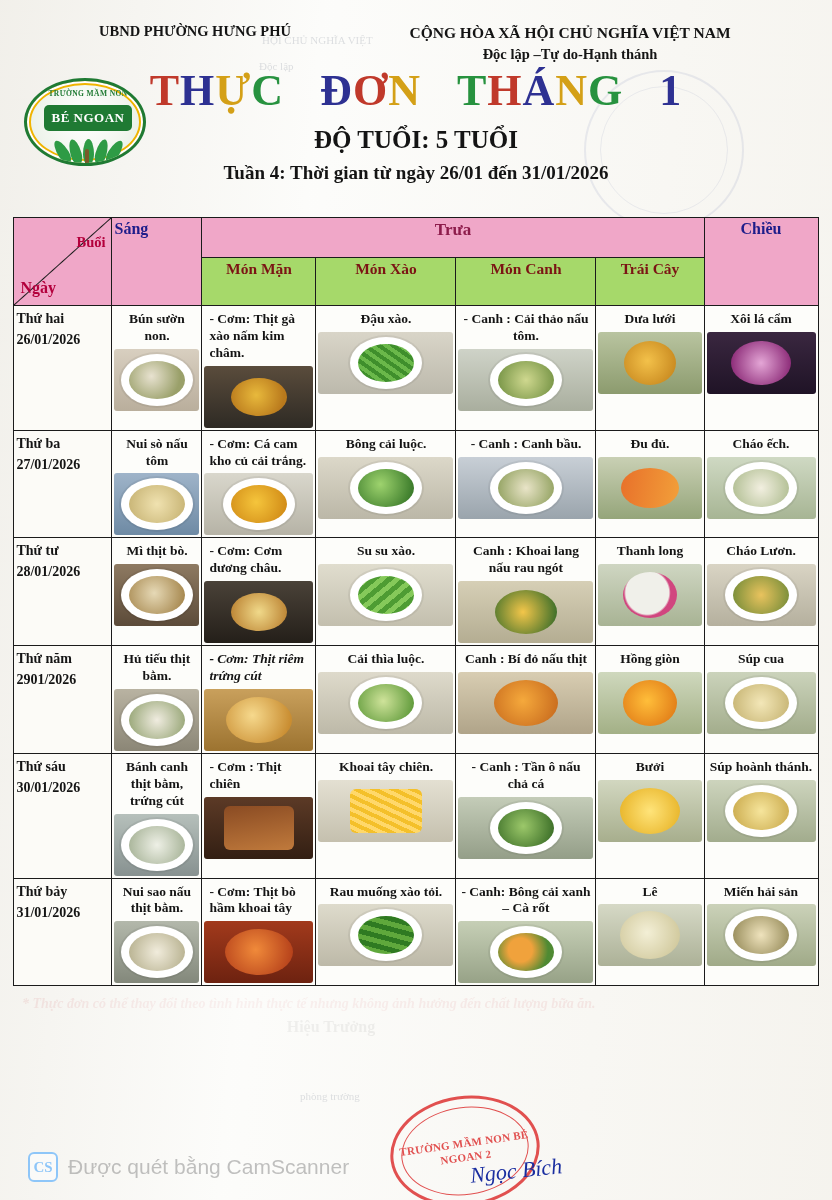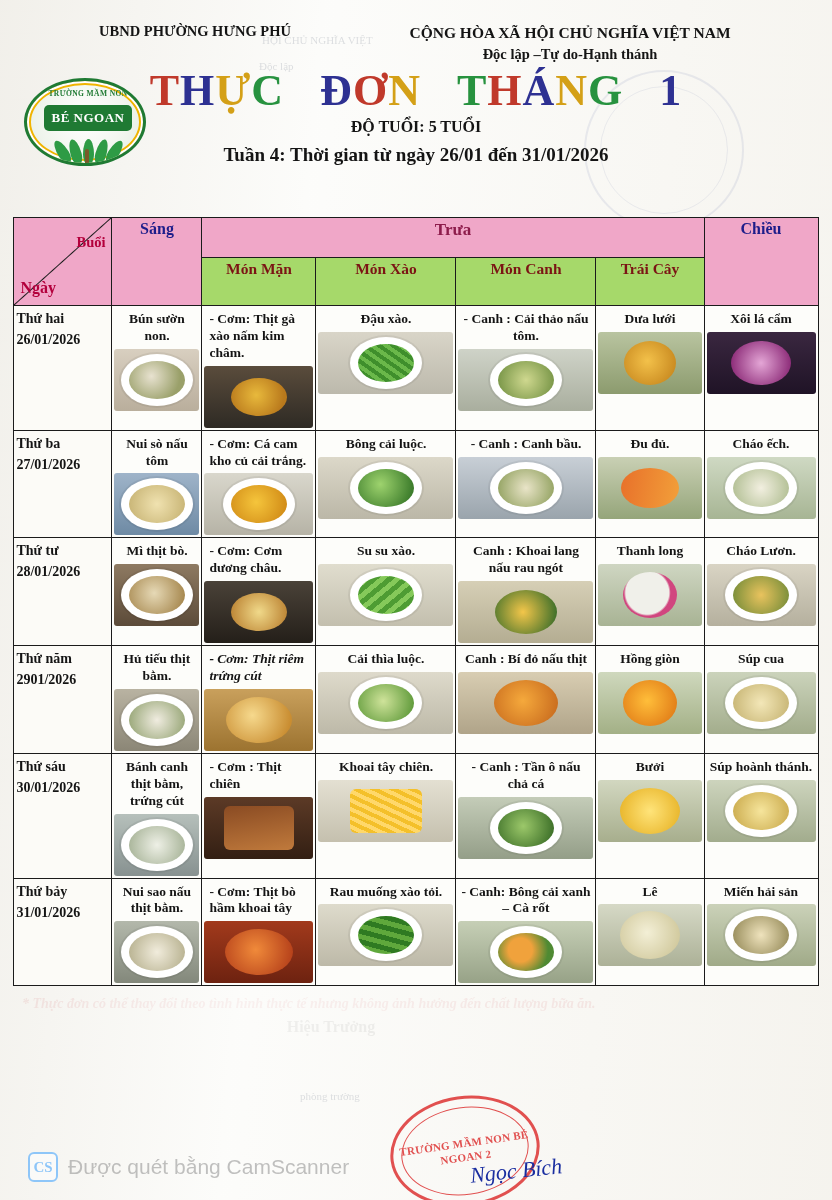--- a/index.html
+++ b/index.html
@@ -61,21 +61,21 @@
     background:#2e9b45;
   }
   .logo .stem{ position:absolute; left:34px; bottom:0; width:4px; height:16px; background:#7a5a2a; border-radius:2px;}
 
   .title-wrap { position:relative; text-align:center; margin-top: 4px;}
   .big-title{
     font-size: 44px; font-weight:bold; letter-spacing:1px;
     font-family:"Liberation Serif", serif; line-height:1.05;
   }
   .big-title span{ display:inline-block; }
-  .doi-tuoi{ font-size: 16px; font-weight:bold; margin-top:4px;}
+  .doi-tuoi{ font-size: 25px; font-weight:bold; margin-top:12px;}
   .tuan{ font-size: 19px; font-weight:bold; margin-top:8px;}
 
   .stamp-ghost{
     position:absolute; right: 88px; top: 70px; width:160px; height:160px;
     border-radius:50%; border:2px solid rgba(120,130,175,0.28);
     opacity:0.5; pointer-events:none;
   }
   .stamp-ghost:after{
     content:""; position:absolute; left:14px; top:14px; right:14px; bottom:14px;
     border-radius:50%; border:1px solid rgba(120,130,175,0.25);
@@ -97,21 +97,21 @@
   }
   .th-trua{
     background:#f0a7c8; color:#8d1c4b; font-weight:bold; font-size:17px;
     text-align:center; padding:6px 0;
   }
   .th-sub{
     background:#a6d96a; color:#7b1414; font-weight:bold; font-size:15.5px; text-align:center;
     padding:8px 2px; height:48px;
   }
   .th-sang{
-    background:#f0a7c8; color:#1d1d8a; font-weight:bold; font-size:16px; text-align:center;
+    background:#f0a7c8; color:#1d1d8a; font-weight:bold; font-size:16px; text-align:left;
   }
   .th-chieu{
     background:#f0a7c8; color:#1d1d8a; font-weight:bold; font-size:16px; text-align:center;
   }
   .corner{
     background:#f0a7c8; position:relative; height:88px;
   }
   .corner .diag{
     position:absolute; inset:0;
     background: linear-gradient(to bottom right, transparent calc(50% - 1px), #1b1b1b 50%, transparent calc(50% + 1px));

